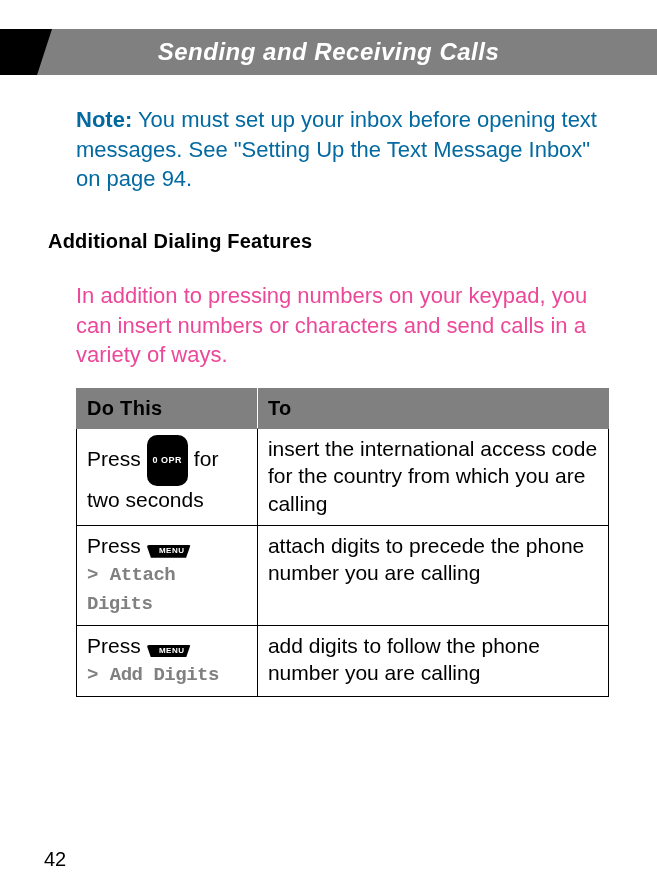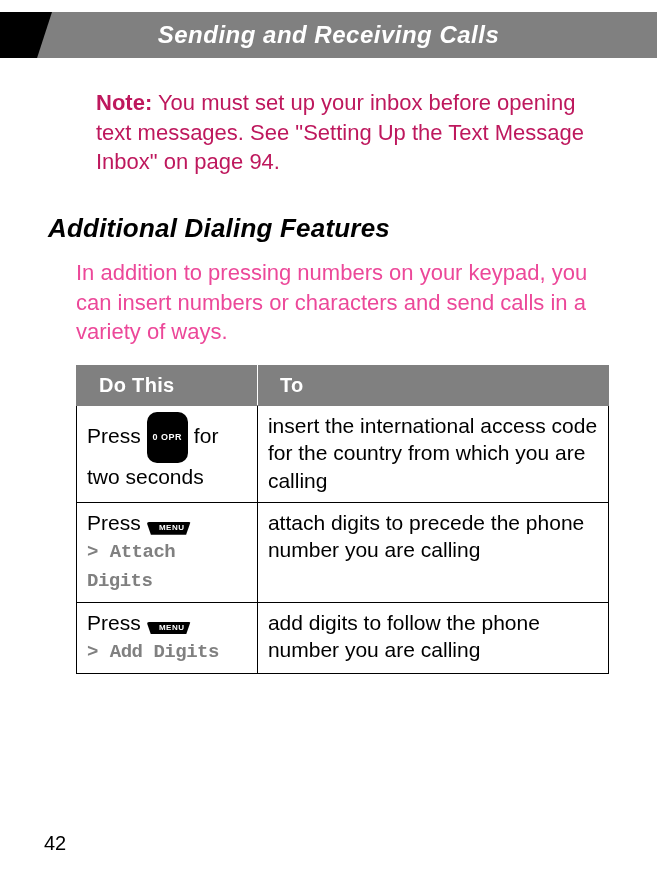--- a/index.html
+++ b/index.html
@@ -7,21 +7,21 @@
       width: 657px;
       height: 895px;
       background: #fff;
       font-family: 'Helvetica Neue', Arial, sans-serif;
       position: relative;
       overflow: hidden;
     }
     .header-bar {
       position: relative;
       height: 58px;
-      margin-top: 0;
+      margin-top: 17px;
     }
     .header-white-top {
       height: 12px;
       background: #fff;
     }
     .header-gray {
       height: 46px;
       background: #808080;
       display: flex;
       align-items: center;
@@ -45,55 +45,53 @@
       letter-spacing: 0.5px;
     }
     .content {
       padding: 30px 48px 0 76px;
     }
     .note {
       font-size: 22px;
       line-height: 1.35;
       font-family: 'Helvetica Neue Condensed', 'Arial Narrow', Arial, sans-serif;
       font-stretch: condensed;
-      color: #be185d;
-      margin-left: 20px;
+      color: #0369a1;
     }
     .note .bold {
       font-weight: bold;
     }
     .section-heading {
-      font-style: italic;
-      font-weight: bold;
-      font-size: 26px;
+      font-weight: bold;
+      font-size: 20px;
       margin-top: 36px;
-      margin-bottom: 14px;
+      margin-bottom: 28px;
       margin-left: -28px;
       letter-spacing: 0.2px;
     }
     .body-text {
       font-size: 22px;
       line-height: 1.35;
       font-family: 'Helvetica Neue Condensed', 'Arial Narrow', Arial, sans-serif;
       font-stretch: condensed;
       color: #ec4899;
       margin-bottom: 18px;
     }
     table {
       width: 100%;
       border-collapse: collapse;
       margin-top: 6px;
     }
     th {
       background: #808080;
-      color: #ffffff;
+      color: #000000;
       font-weight: bold;
       font-size: 20px;
       text-align: left;
-      padding: 8px 10px 8px 22px;
+      padding: 8px 10px 8px 10px;
       border: 1px solid #808080;
       letter-spacing: 0.3px;
     }
     th:first-child {
       border-right: 1px solid #fff;
     }
     td {
       border: 1px solid #000;
       padding: 6px 10px 8px 10px;
       font-size: 21px;
@@ -150,21 +148,21 @@
       letter-spacing: -0.5px;
     }
     .gt {
       color: #808080;
       font-weight: bold;
       font-family: 'Courier New', monospace;
       font-size: 19px;
     }
     .page-number {
       position: absolute;
-      bottom: 40px;
+      bottom: 24px;
       left: 44px;
       font-size: 20px;
       font-family: 'Helvetica Neue Condensed', 'Arial Narrow', Arial, sans-serif;
       font-stretch: condensed;
     }
   </style>
 </head>
 <body>
 
 <div class="header-bar">

